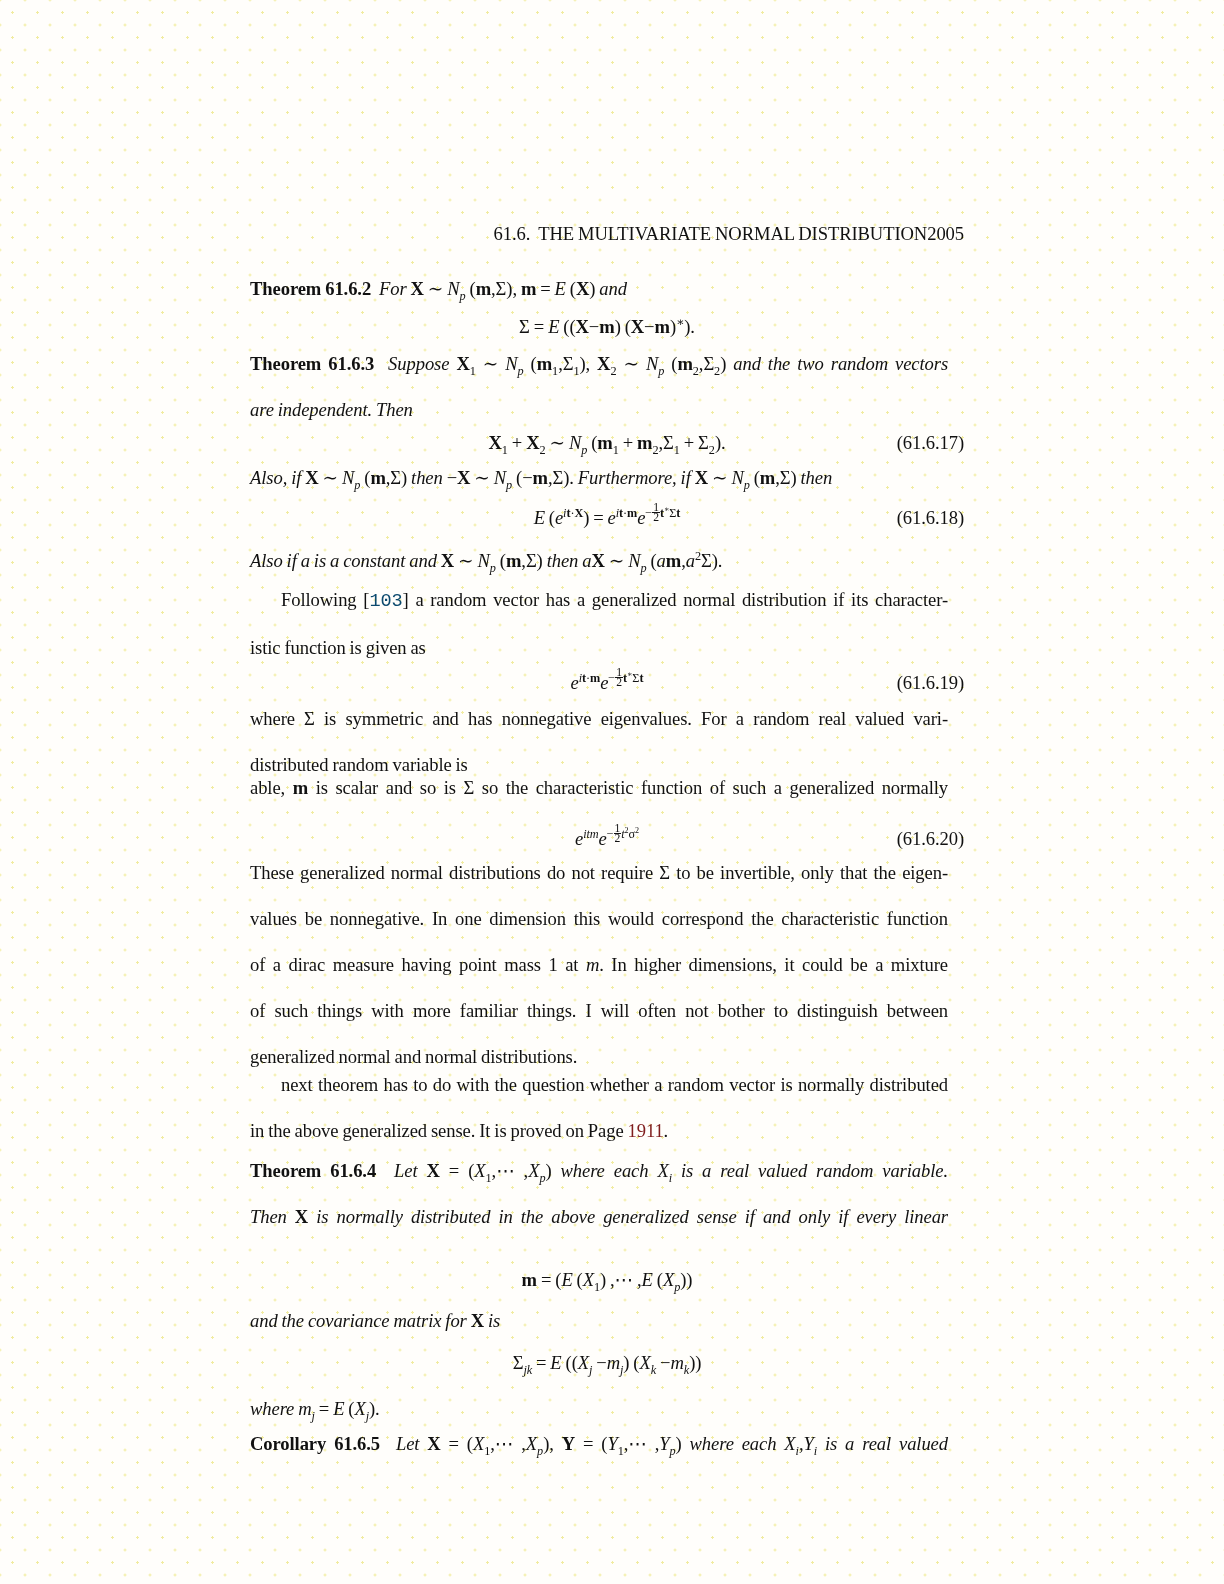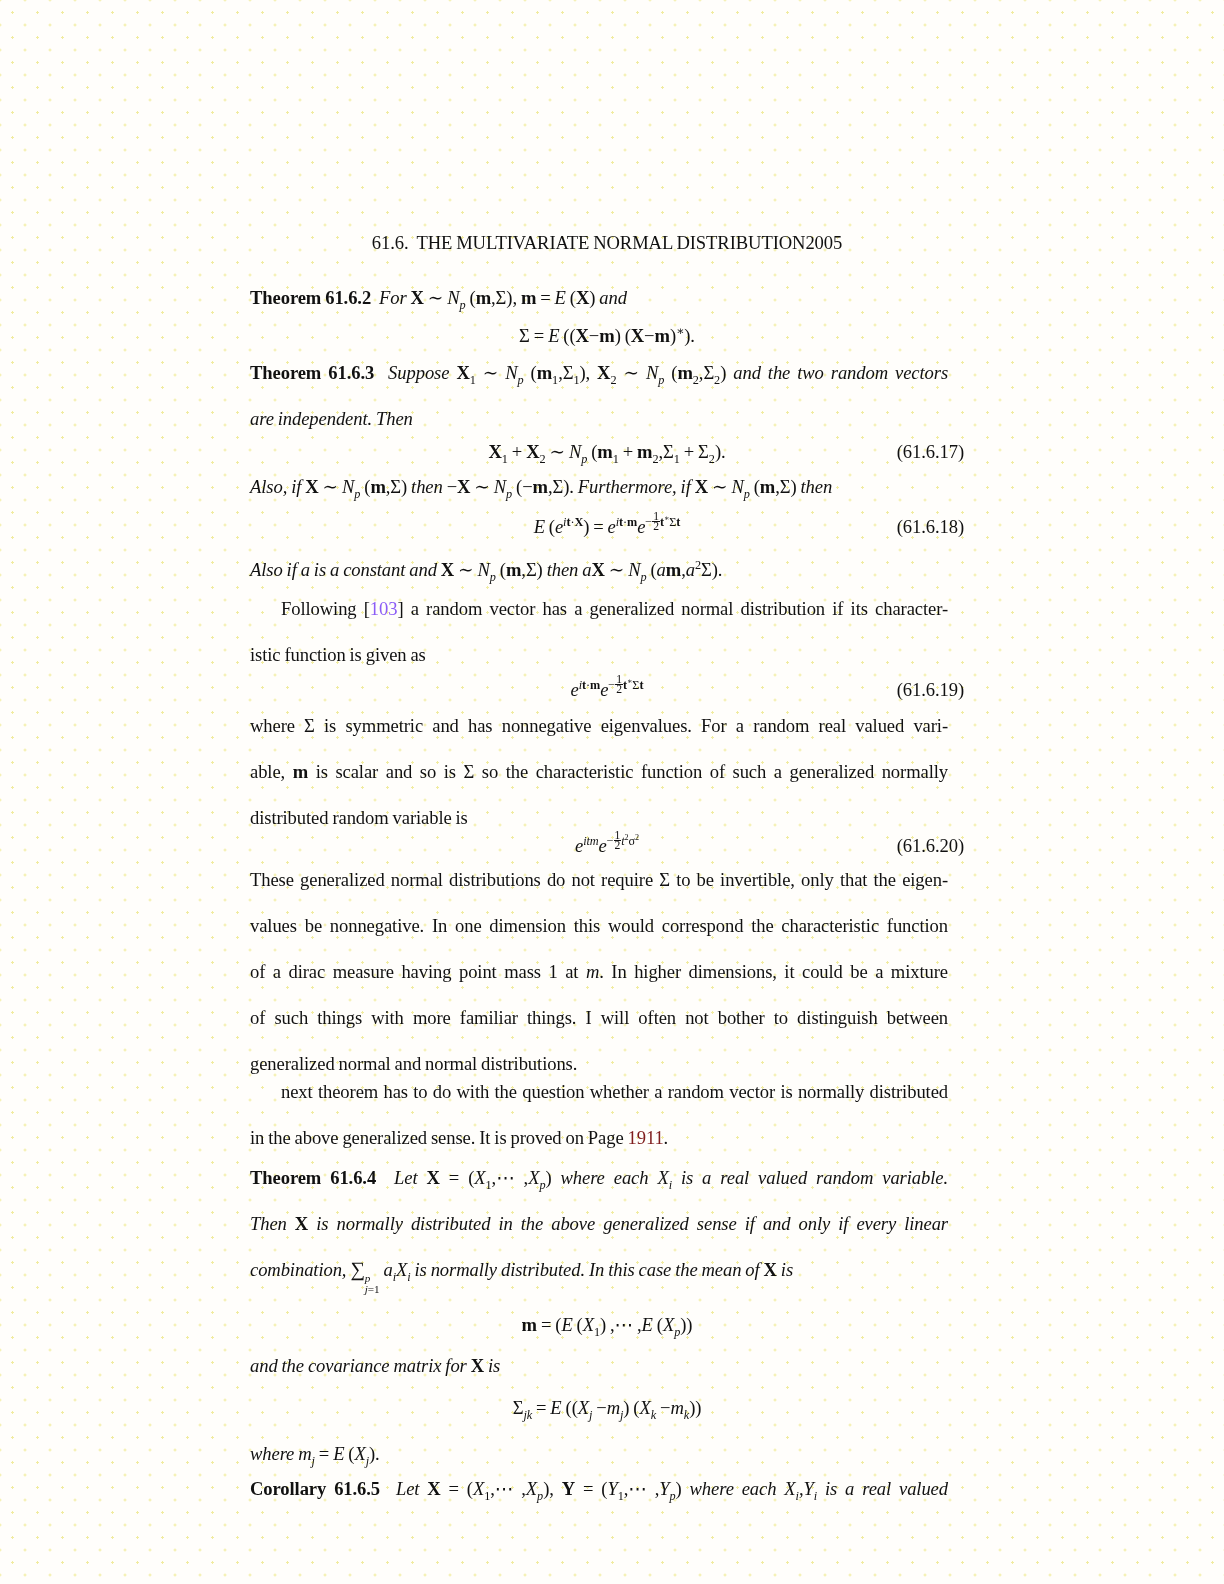--- a/index.html
+++ b/index.html
@@ -12,38 +12,38 @@
       radial-gradient(circle, #f1eca0 1px, rgba(255,255,255,0) 1.4px),
       radial-gradient(circle, #f1eca0 1px, rgba(255,255,255,0) 1.4px);
     background-size:25px 25px;
     background-position:0 0,12.5px 12.5px;
   }
   .content{
     position:absolute;left:250px;top:222px;width:714px;
     font-size:18.6px;line-height:23px;
     letter-spacing:-0.1px;word-spacing:-0.6px;
   }
-  .header{display:flex;justify-content:center;margin-bottom:32px;margin-top:9px;}
+  .header{display:flex;justify-content:flex-end;margin-bottom:32px;}
   .para{margin:0 16px 0 0;}
   .jl{display:block;text-align:justify;}
   .jl:not(.last)::after{content:"";display:inline-block;width:100%;height:0;}
   .jl.last{text-align:left;}
   .indent .jl:first-child{text-indent:31px;}
   b{font-weight:bold;}
   .thlabel{font-weight:bold;font-style:normal;}
   .eq{position:relative;text-align:center;line-height:30px;}
   .eq .tag{position:absolute;right:0;top:50%;transform:translateY(-50%);line-height:normal;}
   sup{font-size:66%;line-height:0;}
   sub{font-size:66%;line-height:0;}
   .sf{display:inline-block;text-align:center;font-size:0.95em;line-height:0.8;vertical-align:-0.35em;}
   .sf span{display:block;}
   .sf .d{border-top:1px solid currentColor;padding:0 1px;}
   .sum{font-size:1.1em;}
   .lim{display:inline-flex;flex-direction:column;font-size:0.6em;line-height:1.05;vertical-align:-0.5em;text-align:left;}
-  .g{color:#8b5cf6;cursor:pointer;}
+  .g{color:#0c4a6e;cursor:pointer;font-family:Liberation Mono, monospace;}
   .b{color:#7f1d1d;cursor:pointer;}
   
   .mb-thm2{margin-bottom:12px;}
   .eq-sigma{margin-bottom:10px;}
   .mb-t3{margin-bottom:7px;}
   .eq-17{margin-bottom:8px;}
   .mb-also{margin-bottom:12px;}
   .eq-18{margin-bottom:14px;line-height:34px;}
   .mb-alsoa{margin-bottom:16px;}
   .mb-follow{margin-bottom:7px;}
@@ -99,22 +99,22 @@
       <span class="jl last">istic function is given as</span>
     </div>
 
   <div class="eq eq-19">
     <span><i>e</i><sup><i>i</i><b>t</b>·<b>m</b></sup><i>e</i><sup>−<span class="sf"><span>1</span><span class="d">2</span></span><b>t</b><sup>∗</sup>Σ<b>t</b></sup></span>
     <span class="tag">(61.6.19)</span>
   </div>
 
   <div class="para mb-where">
       <span class="jl">where Σ is symmetric and has nonnegative eigenvalues.  For a random real valued vari-</span>
+      <span class="jl last">distributed random variable is</span>
       <span class="jl">able, <b>m</b> is scalar and so is Σ so the characteristic function of such a generalized normally</span>
-      <span class="jl last">distributed random variable is</span>
     </div>
 
   <div class="eq eq-20">
     <span><i>e</i><sup><i>itm</i></sup><i>e</i><sup>−<span class="sf"><span>1</span><span class="d">2</span></span><i>t</i><sup>2</sup>σ<sup>2</sup></sup></span>
     <span class="tag">(61.6.20)</span>
   </div>
 
   <div class="para mb-these">
       <span class="jl">These generalized normal distributions do not require Σ to be invertible, only that the eigen-</span>
       <span class="jl">values be nonnegative. In one dimension this would correspond the characteristic function</span>
@@ -124,24 +124,20 @@
     </div>
 
   <div class="para indent mb-here">
       <span class="jl">next theorem has to do with the question whether a random vector is normally distributed</span>
       <span class="jl last">in the above generalized sense. It is proved on Page <span class="b">1911</span>.</span>
     </div>
 
   <div class="para mb-t4">
       <span class="jl"><span class="thlabel">Theorem 61.6.4</span> &nbsp;<i>Let</i> <b>X</b> = (<i>X</i><sub>1</sub>,⋯ ,<i>X<sub>p</sub></i>) <i>where each X<sub>i</sub> is a real valued random variable.</i></span>
       <span class="jl"><i>Then</i> <b>X</b> <i>is normally distributed in the above generalized sense if and only if every linear</i></span>
-      <span class="jl last"><i>combination,</i> <span class="sum">∑</span><span class="lim">
-          <span class="t"><i>p</i></span>
-          <span class="bo"><i>j</i>=1</span>
-        </span> <i>a<sub>i</sub>X<sub>i</sub> is normally distributed. In this case the mean of</i> <b>X</b> <i>is</i></span>
     </div>
 
   <div class="eq eq-m">
     <span><b>m</b> = (<i>E</i> (<i>X</i><sub>1</sub>) ,⋯ ,<i>E</i> (<i>X<sub>p</sub></i>))</span>
   </div>
 
   <div class="para mb-cov"><i>and the covariance matrix for</i> <b>X</b> <i>is</i></div>
 
   <div class="eq eq-sjk">
     <span>Σ<sub><i>jk</i></sub> = <i>E</i> ((<i>X<sub>j</sub></i> −<i>m<sub>j</sub></i>) (<i>X<sub>k</sub></i> −<i>m<sub>k</sub></i>))</span>

